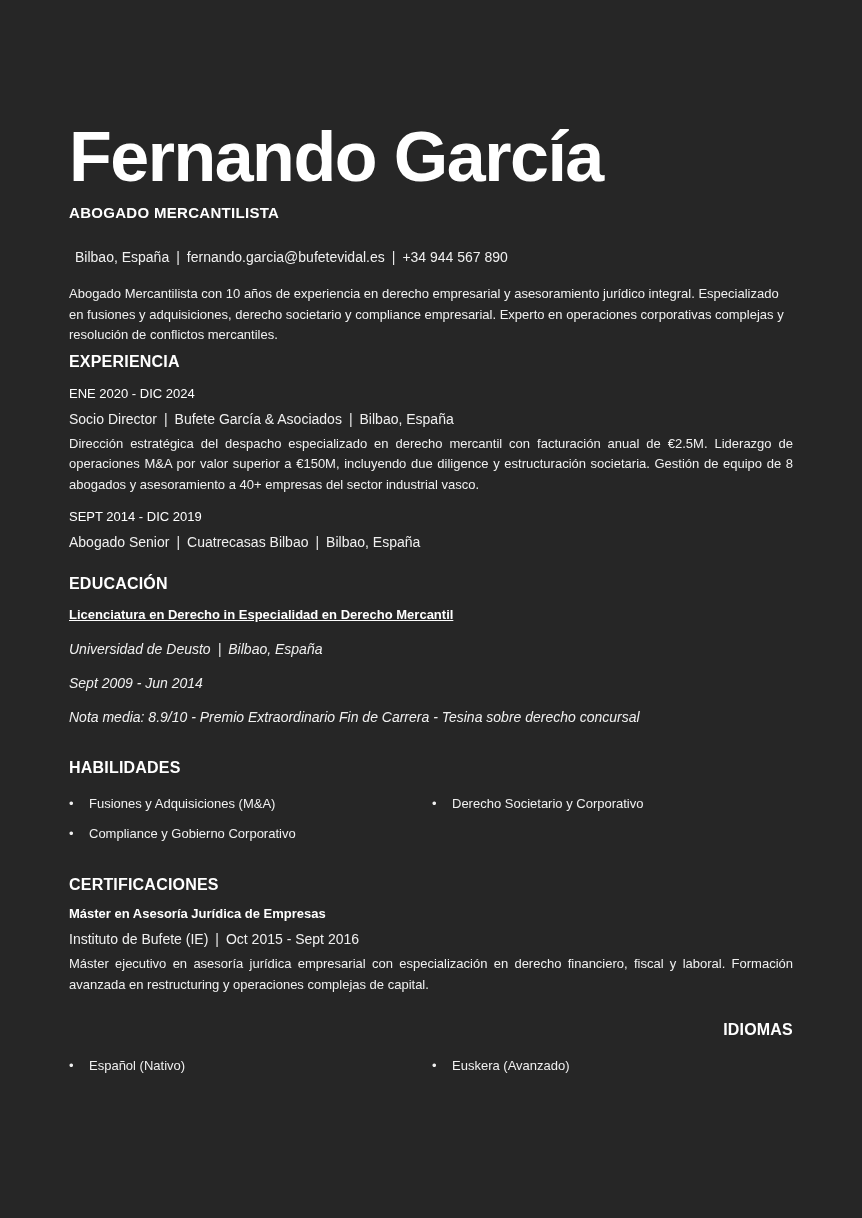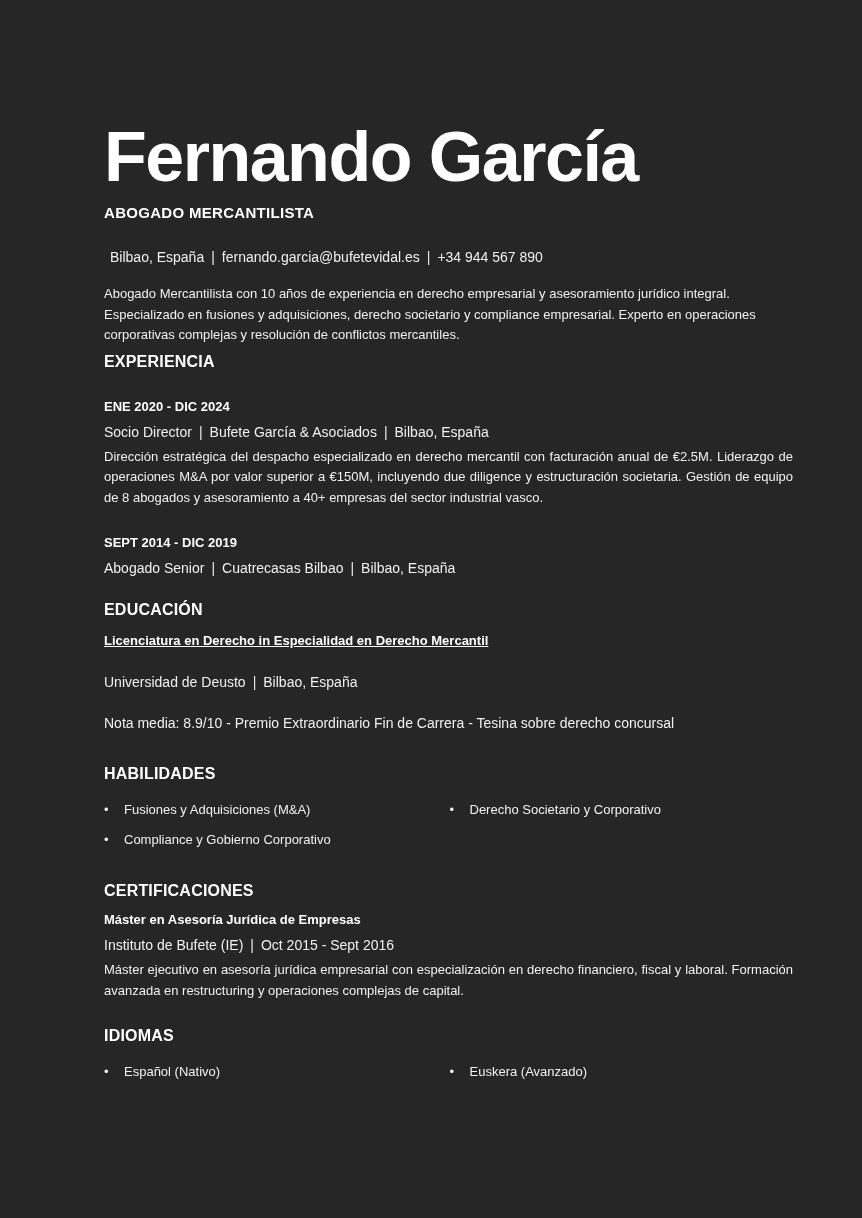--- a/index.html
+++ b/index.html
@@ -8,21 +8,21 @@
     width: 862px;
     height: 1218px;
     overflow: hidden;
     font-family: "Liberation Sans", sans-serif;
     color: #f0f0f0;
     -webkit-font-smoothing: antialiased;
   }
   .page {
     width: 862px;
     height: 1218px;
-    padding: 122px 69px 0 104px;
+    padding: 122px 69px 0 69px;
   }
 
   
   h1 {
     font-size: 70px;
     line-height: 1.0;
     font-weight: bold;
     letter-spacing: -1.5px;
     color: #ffffff;
     white-space: nowrap;
@@ -54,27 +54,27 @@
     font-size: 16px;
     line-height: 20px;
     font-weight: bold;
     letter-spacing: 0.2px;
     color: #ffffff;
   }
   .sec-exp   h2 { margin-top: 6px; }
   .sec-edu   h2 { margin-top: 22px; }
   .sec-skill h2 { margin-top: 31px; }
   .sec-cert  h2 { margin-top: 31px; }
-  .sec-lang  h2 { margin-top: 25px; }
+  .sec-lang  h2 { margin-top: 25px; text-align: right; }
 
   .dates {
-    margin-top: 25px;
-    font-size: 13px;
-    line-height: 20px;
-    font-weight: bold;
+    margin-top: 12px;
+    font-size: 13px;
+    line-height: 20px;
+    font-weight: normal;
     color: #ffffff;
   }
   .meta-line {
     margin-top: 5px;
     font-size: 14px;
     line-height: 20px;
   }
   .desc {
     margin-top: 5px;
     font-size: 13px;
@@ -84,21 +84,21 @@
   }
   .job + .job { margin-top: 2px; }
 
   .bold13 {
     margin-top: 9px;
     font-size: 13px;
     line-height: 20px;
     font-weight: bold;
     color: #ffffff;
   }
-  .sec-edu .meta-line { margin-top: 21px; }
+  .sec-edu .meta-line { margin-top: 14px; font-style: italic; }
   .sec-edu .bold13 { margin-top: 11px; text-decoration: underline; }
 
   .two-col {
     margin-top: 16px;
     display: grid;
     grid-template-columns: 1fr 1fr;
     column-gap: 2px;
     row-gap: 10px;
   }
   .bullet-item {
@@ -147,20 +147,21 @@
       </div>
     </div>
   </section>
 
   <section class="sec sec-edu">
     <h2>EDUCACIÓN</h2>
     <div class="bold13">Licenciatura en Derecho in Especialidad en Derecho Mercantil</div>
     <div class="meta-line">
       <span>Universidad de Deusto</span><span class="sep">|</span><span>Bilbao, España</span>
     </div>
+    <div class="meta-line">Sept 2009 - Jun 2014</div>
     <div class="meta-line">Nota media: 8.9/10 - Premio Extraordinario Fin de Carrera - Tesina sobre derecho concursal</div>
   </section>
 
   <section class="sec sec-skill">
     <h2>HABILIDADES</h2>
     <div class="two-col">
       <div class="bullet-item">
         <span class="dot">•</span>
         <span>Fusiones y Adquisiciones (M&amp;A)</span>
       </div>

